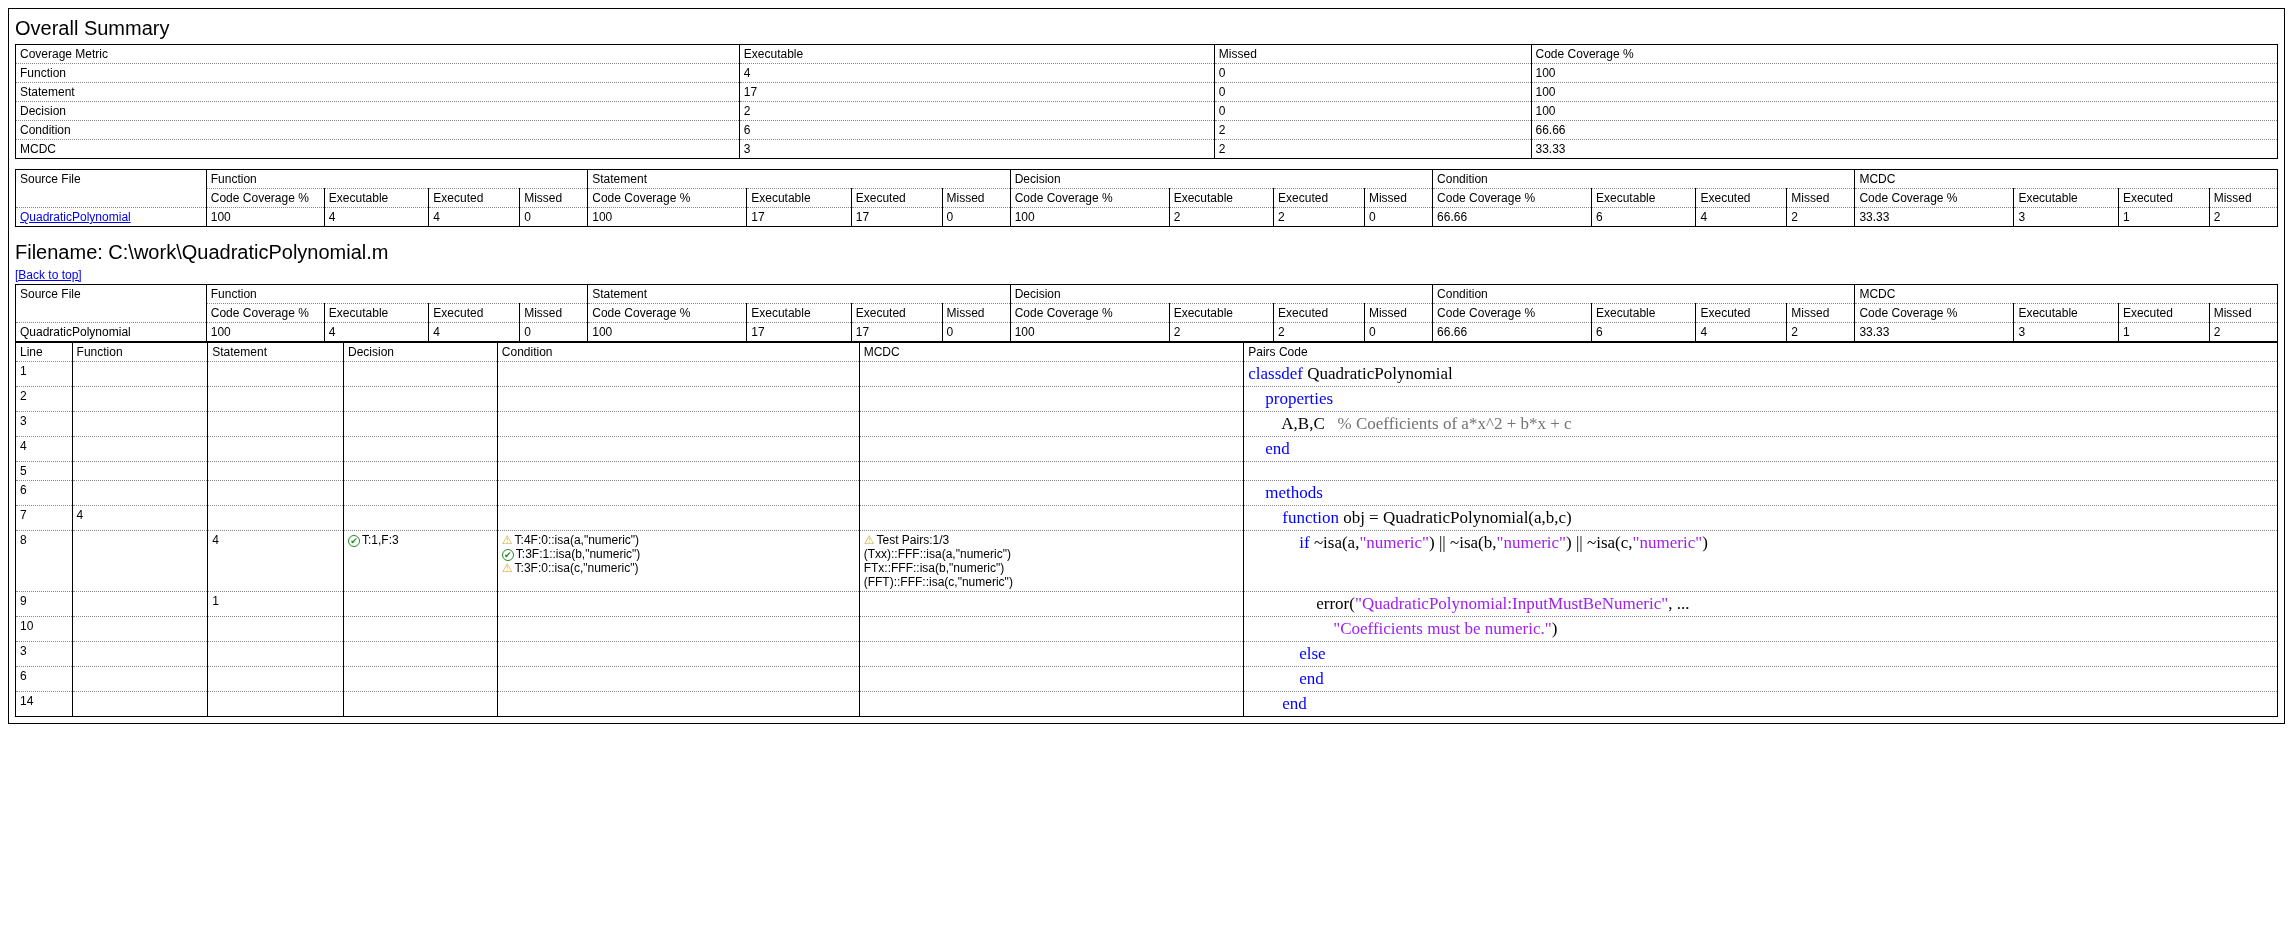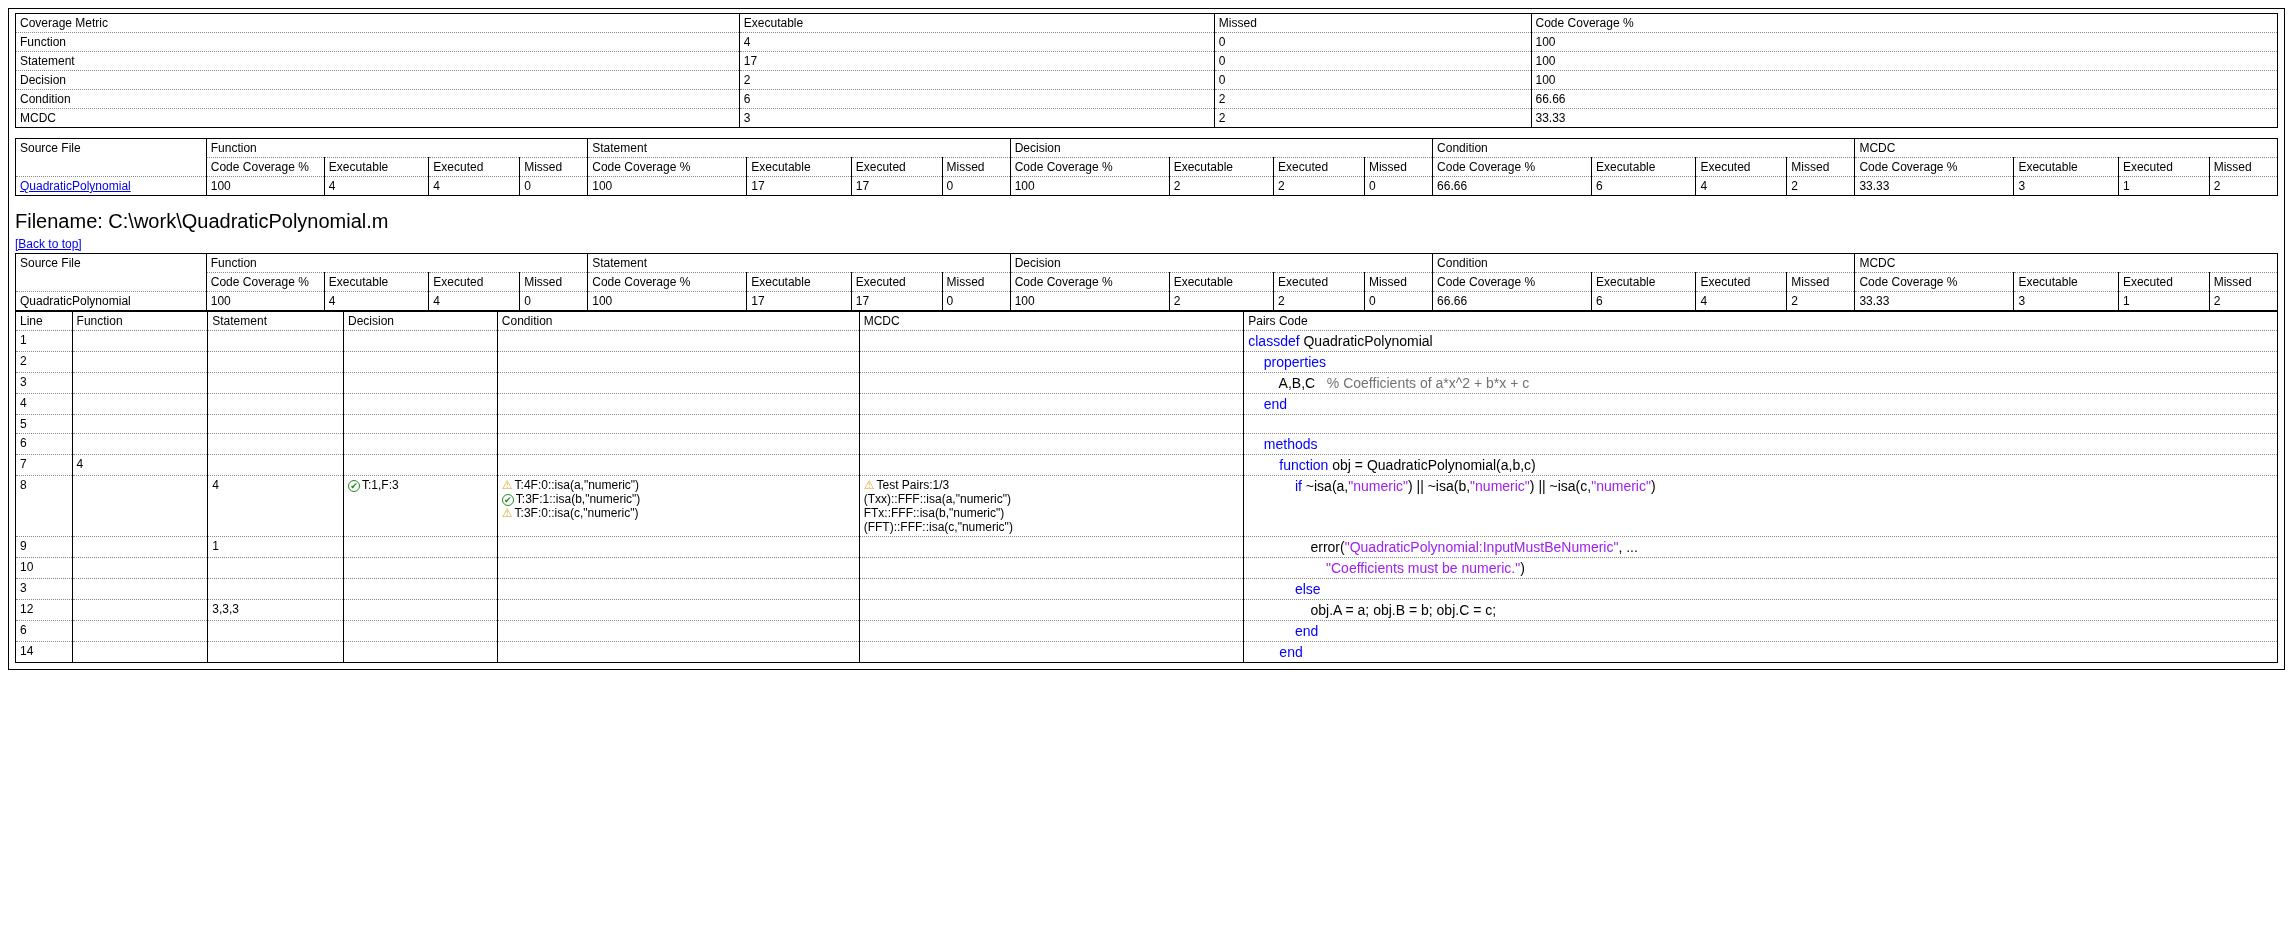--- a/index.html
+++ b/index.html
@@ -45,22 +45,22 @@
       border-top: 1px solid #000;
     }
     .outer-table tr:last-child td {
       border-bottom: 1px solid #000;
     }
     a {
       color: #0000EE;
       text-decoration: underline;
     }
     .mono {
-      font-family: Liberation Sans, sans-serif;
-      font-size: 14px;
+      font-family: Liberation Serif, serif;
+      font-size: 17px;
       white-space: pre;
     }
     .kw { color: #0000FF; }
     .str { color: #A020F0; }
     .com { color: #737373; }
     .icon-warn::before {
       content: "⚠";
       color: #DAA520;
       font-size: 12px;
       margin-right: 2px;
@@ -85,20 +85,21 @@
     .section-gap {
       height: 10px;
     }
   </style>
 </head>
 <body>
 
 <div class="container">
 
   
+  <h2>Overall Summary</h2>
   <table class="outer-table">
     <colgroup>
       <col style="width:32%">
         <col style="width:21%">
         <col style="width:14%">
         <col style="width:33%">
     </colgroup>
     <tbody>
       <tr>
         <td>Coverage Metric</td>
@@ -433,29 +434,20 @@
         <tr>
           <td>3</td>
           <td></td>
           <td></td>
           <td></td>
           <td></td>
           <td></td>
           <td class="mono">            <span class="kw">else</span></td>
         </tr>
         <tr>
-          <td>12</td>
-          <td></td>
-          <td>3,3,3</td>
-          <td></td>
-          <td></td>
-          <td></td>
-          <td class="mono">                obj.A = a; obj.B = b; obj.C = c;</td>
-        </tr>
-        <tr>
           <td>6</td>
           <td></td>
           <td></td>
           <td></td>
           <td></td>
           <td></td>
           <td class="mono">            <span class="kw">end</span></td>
         </tr>
         <tr>
           <td>14</td>

